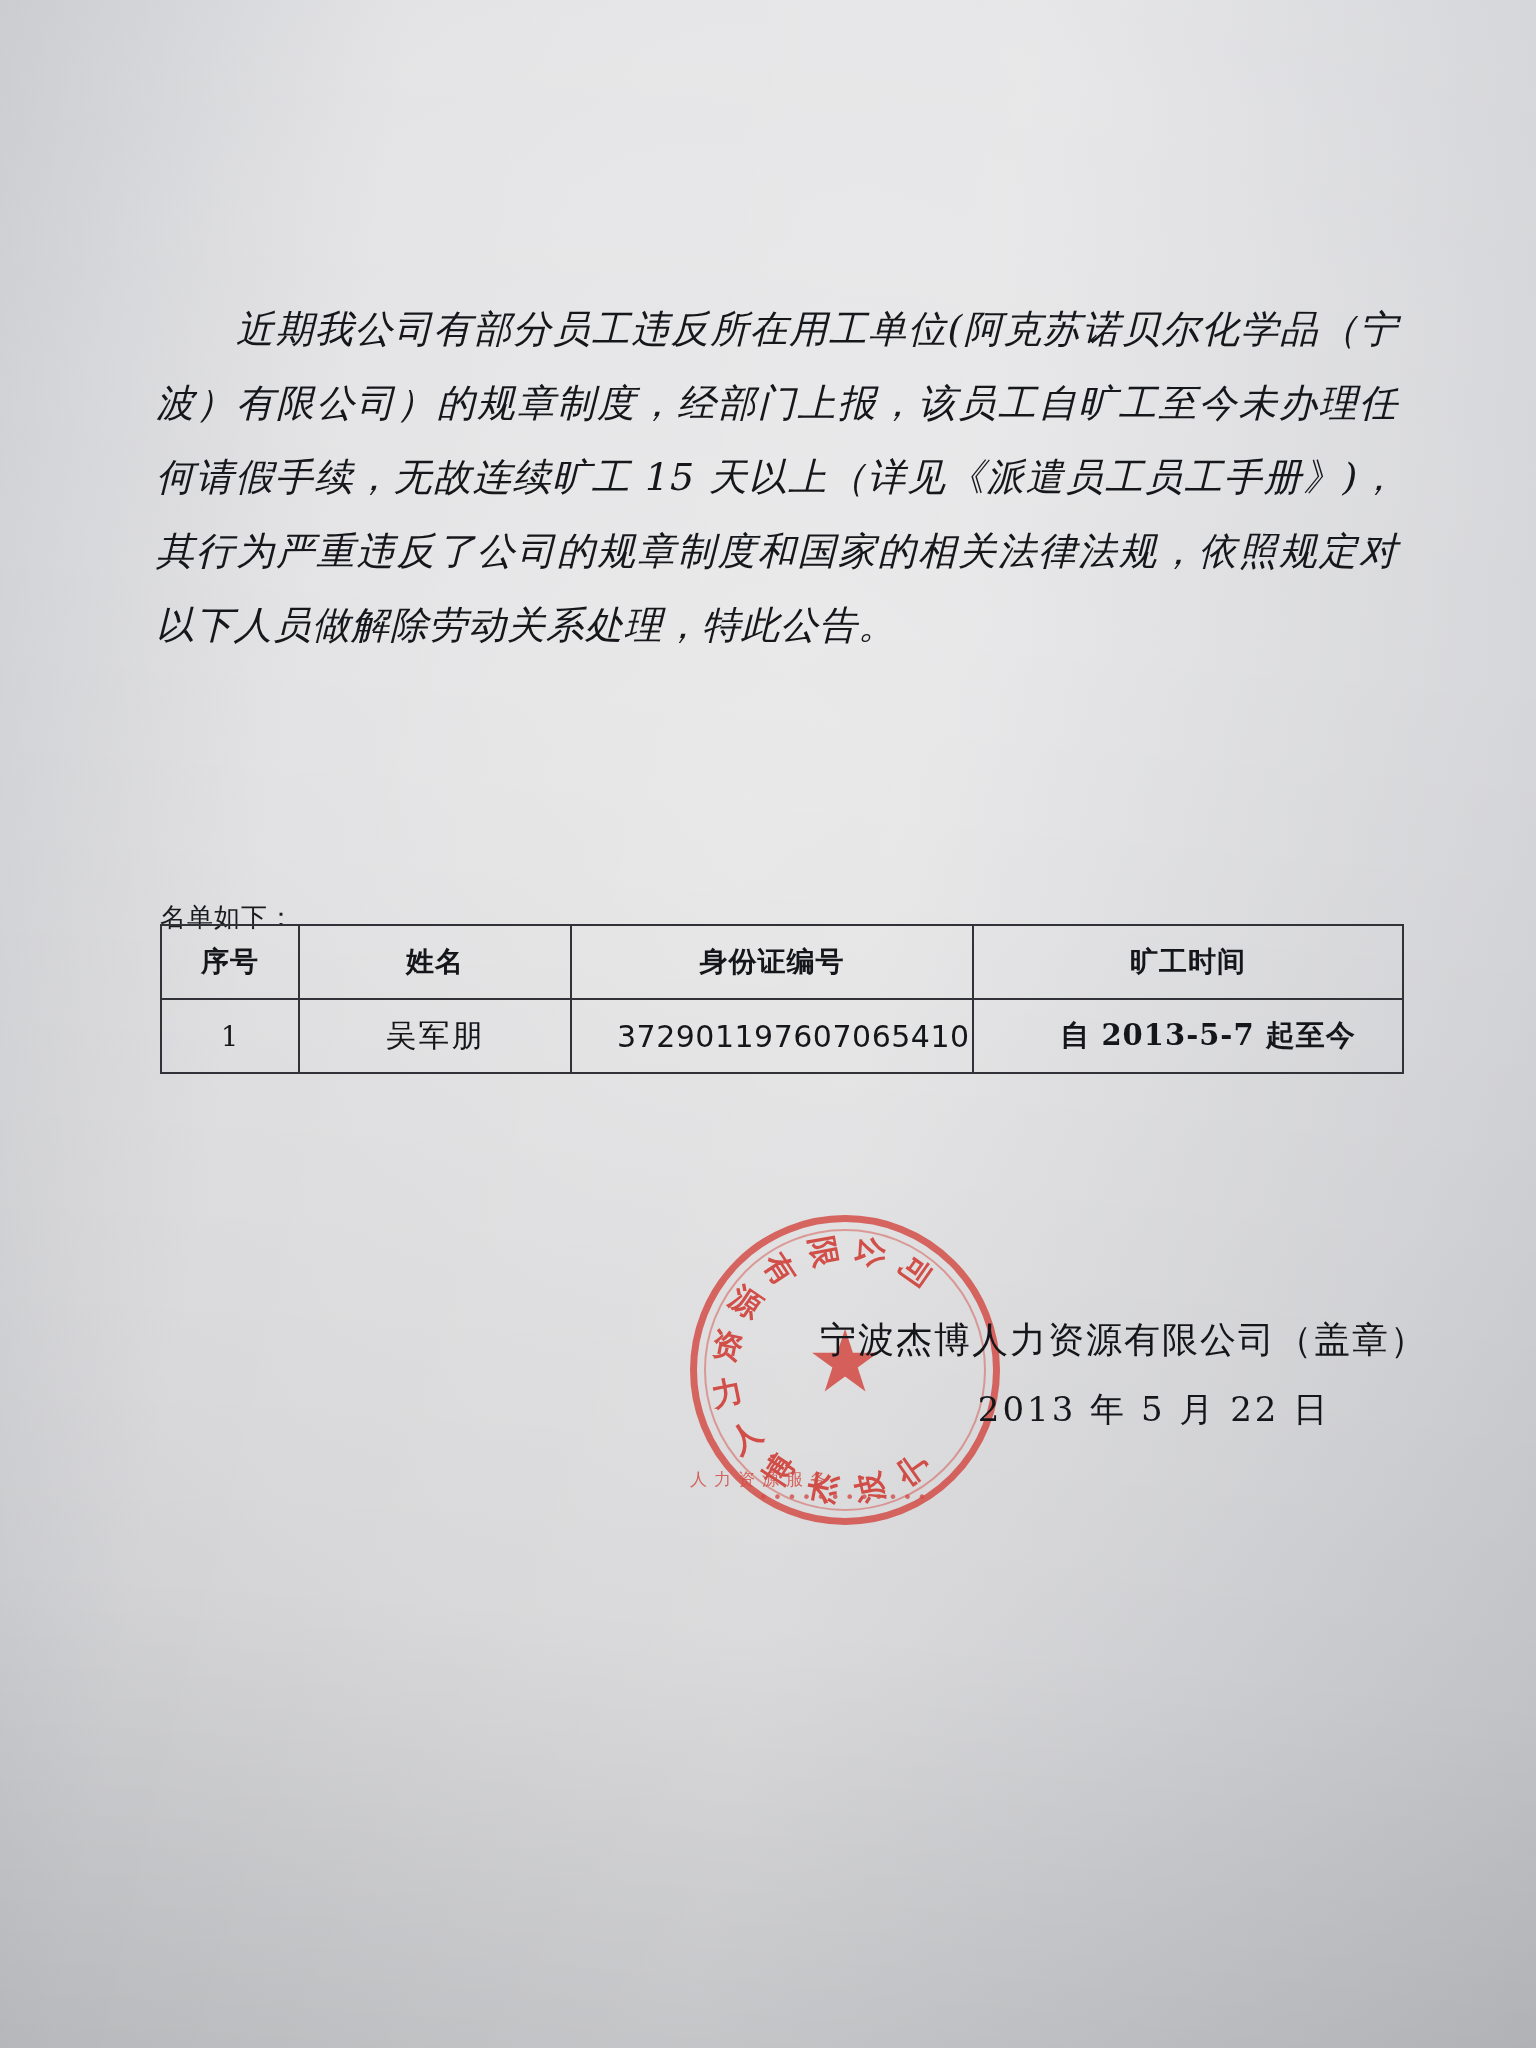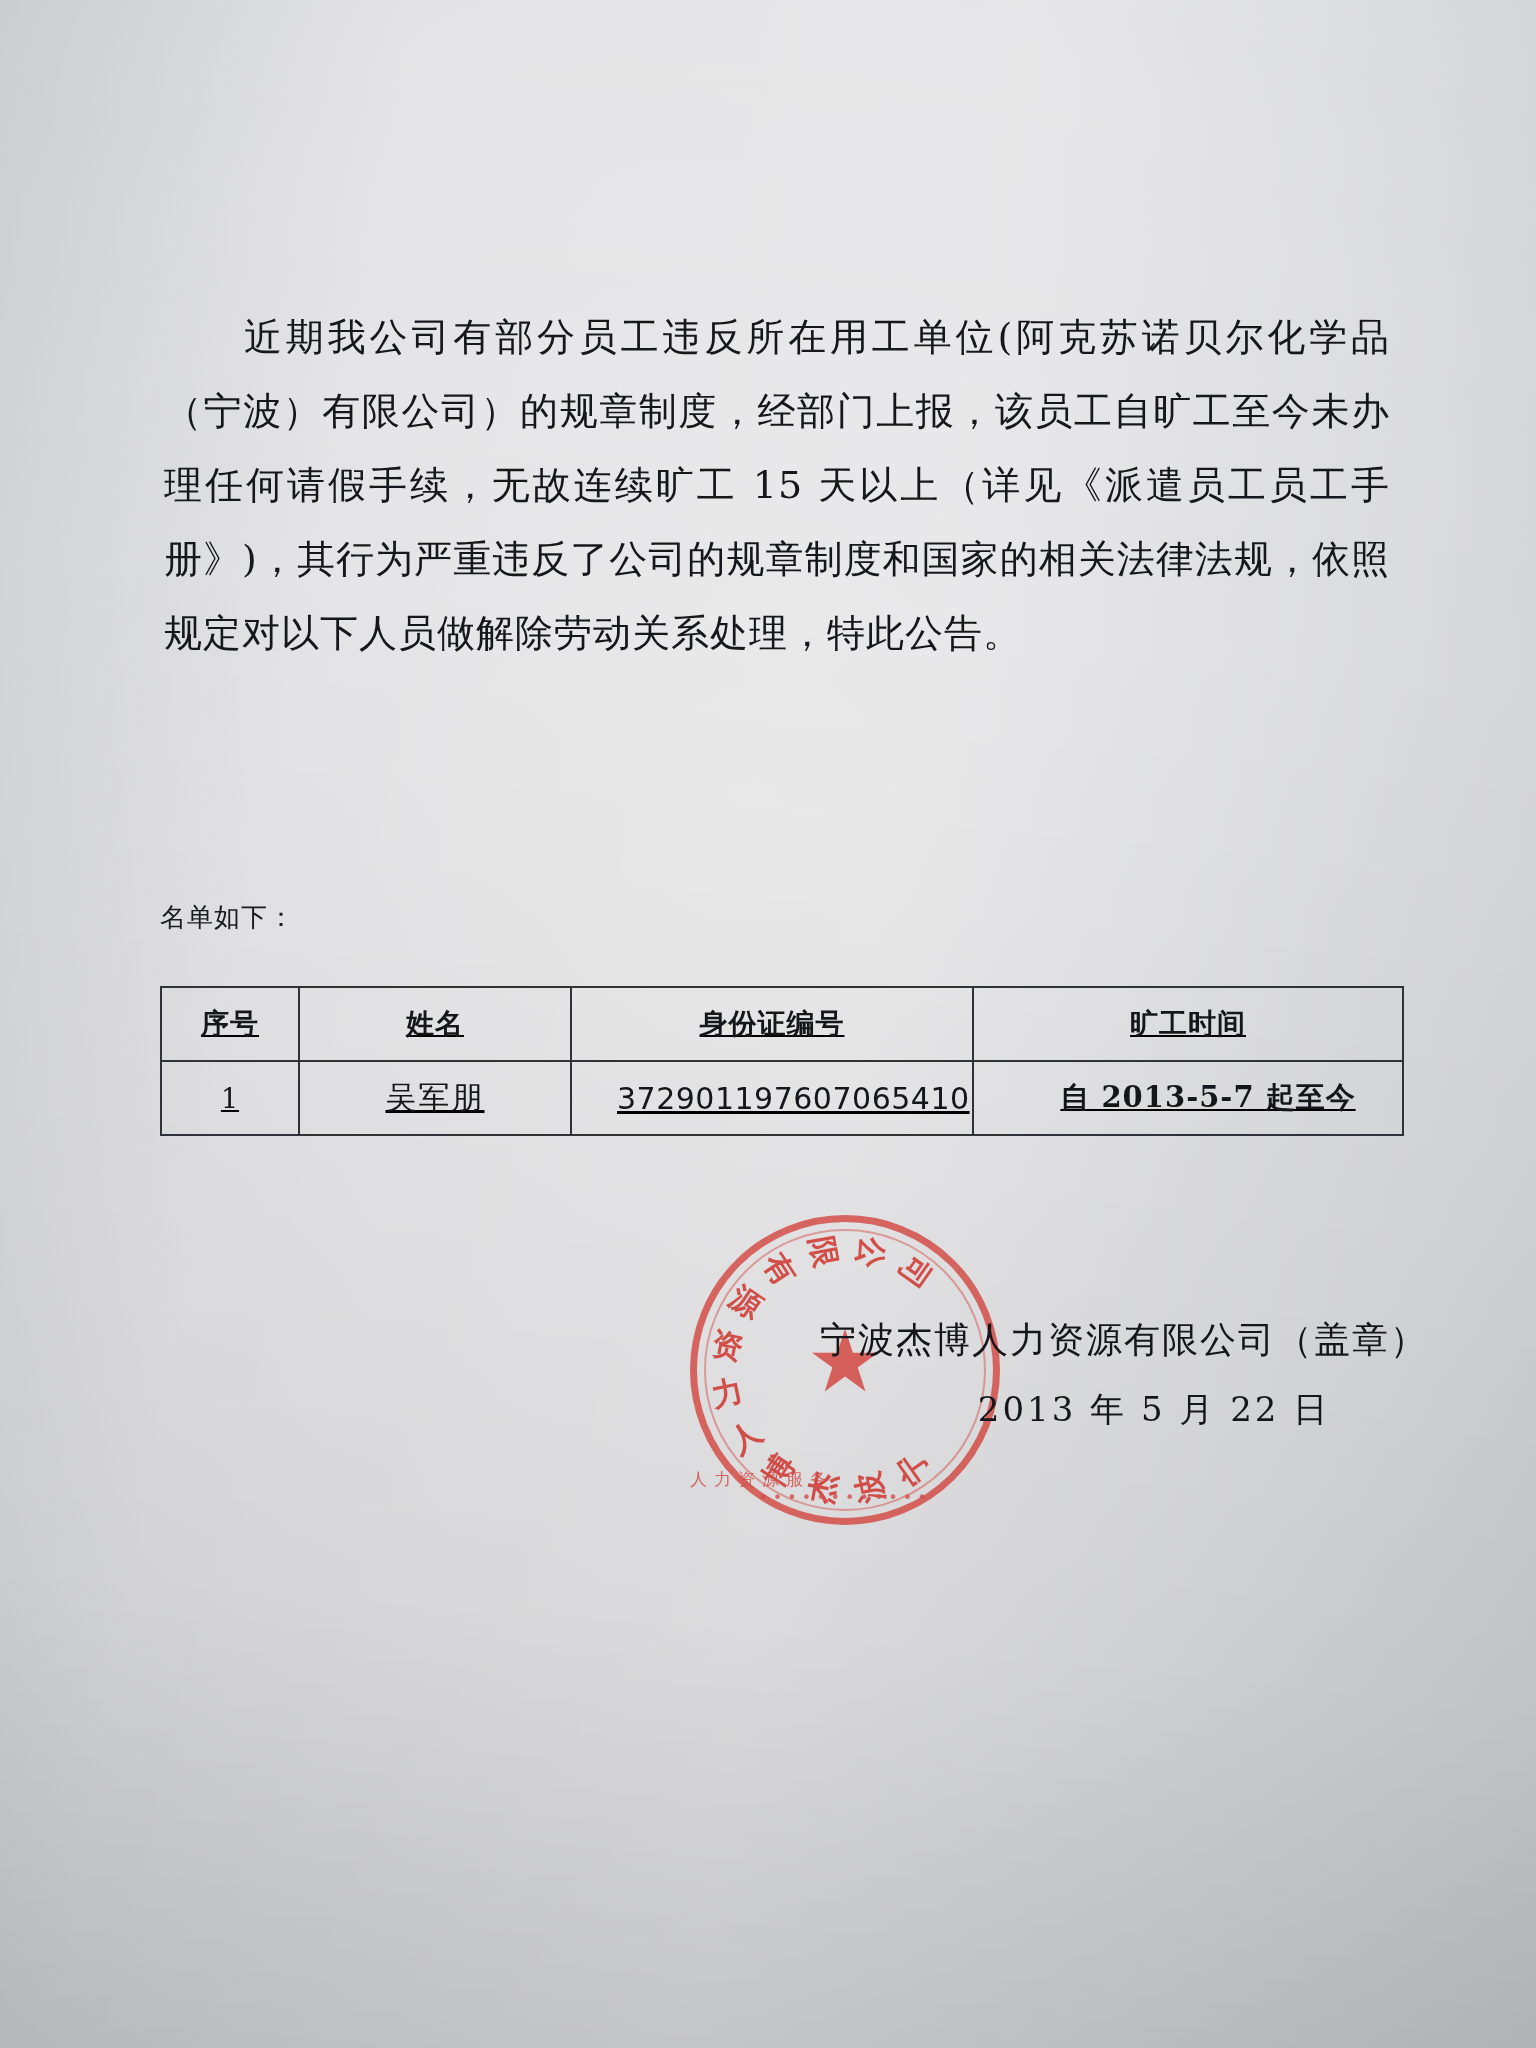--- a/index.html
+++ b/index.html
@@ -54,40 +54,40 @@
     width: 1250px;
     font-family: "DejaVu Serif", "Liberation Serif", serif;
     font-size: 38px;
     line-height: 74px;
     color: #16171b;
     text-align: justify;
     text-justify: inter-ideograph;
     letter-spacing: 1px;
   }
   .body-text p {
-    margin: 12px;
+    margin: 4px;
     text-indent: 80px;
+    font-style: italic;
   }
 
   .list-label {
     position: absolute;
     left: 160px;
     top: 900px;
     font-family: Liberation Serif, serif;
     font-size: 26px;
     color: #1a1b1f;
     letter-spacing: 1px;
   }
 
   .table-wrap {
     position: absolute;
     left: 160px;
-    top: 986px;
+    top: 924px;
     width: 1094px;
-    text-decoration: underline;
   }
   table.roster {
     border-collapse: collapse;
     width: 100%;
     table-layout: fixed;
     color: #15161a;
   }
   table.roster th, table.roster td {
     border: 2px solid #303238;
     text-align: center;

